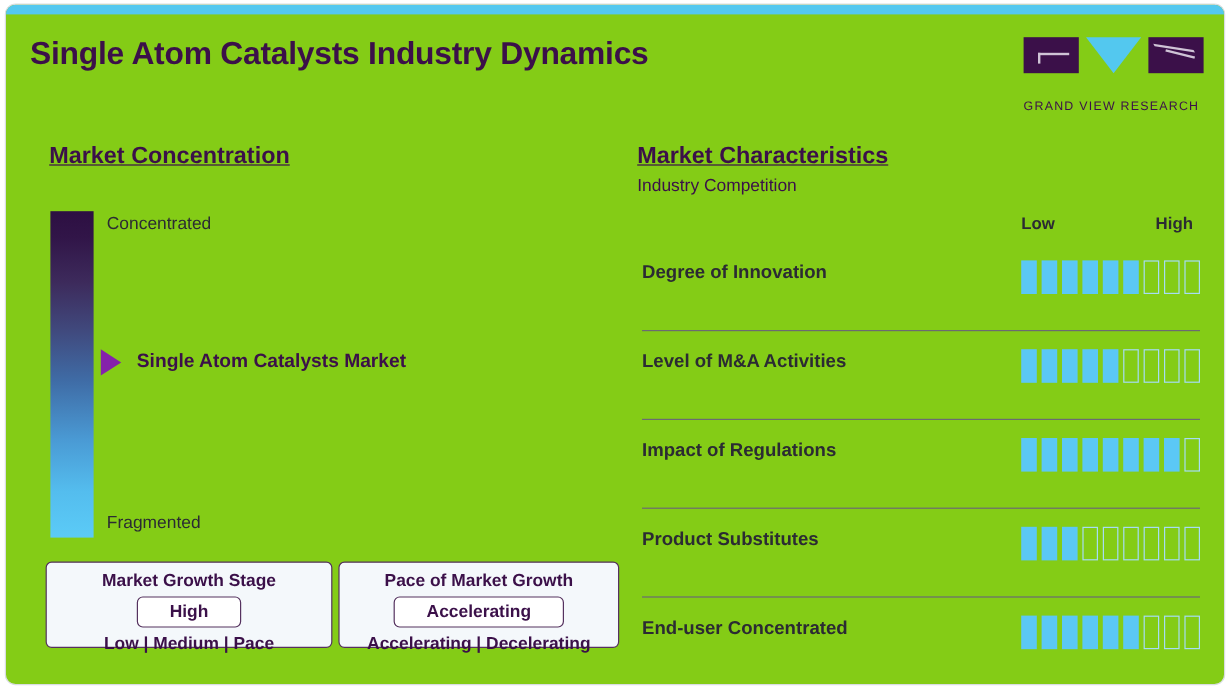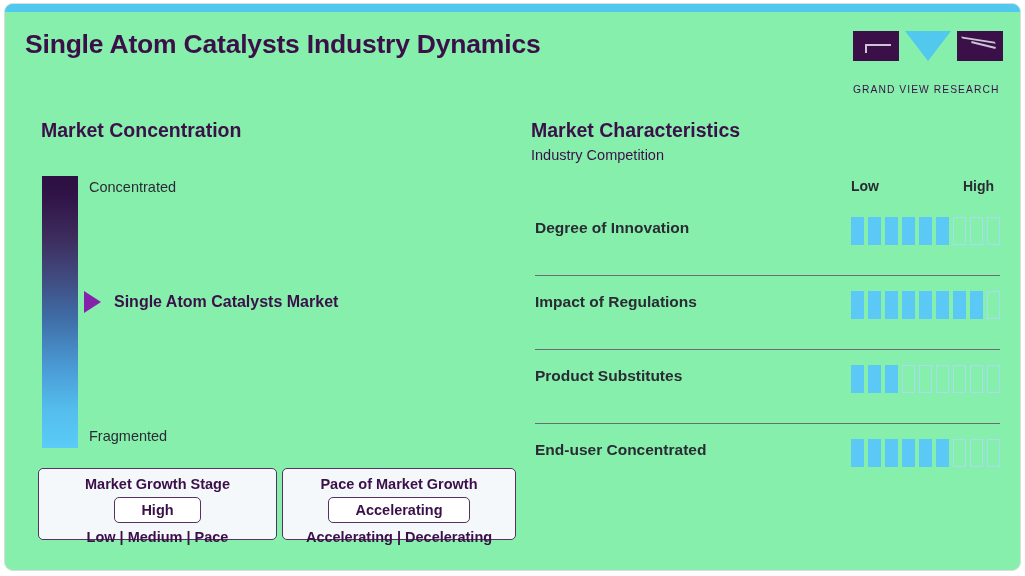--- a/index.html
+++ b/index.html
@@ -13,21 +13,21 @@
     font-family: "Liberation Sans", sans-serif;
     overflow: hidden;
   }
 
   .card {
     position: absolute;
     left: 4px;
     top: 3px;
     width: 1017px;
     height: 568px;
-    background: #86efac;
+    background: #84cc16;
     border: 1px solid #d9dde2;
     border-radius: 9px;
     box-sizing: border-box;
     overflow: hidden;
   }
 
   .top-accent {
     position: absolute;
     left: 0;
     top: 0;
@@ -114,20 +114,21 @@
     color: #3b1049;
     white-space: nowrap;
   }
 
   
   .section-title {
     position: absolute;
     font-size: 19.5px;
     font-weight: bold;
     color: #3b1049;
+    text-decoration: underline;
   }
   #mc-title { left: 36px; top: 115px; }
   #mch-title { left: 526px; top: 115px; }
 
   .section-sub {
     position: absolute;
     left: 526px;
     top: 143px;
     font-size: 14.5px;
     color: #3b1049;
@@ -322,20 +323,34 @@
           <div class="seg on"></div>
           <div class="seg on"></div>
           <div class="seg on"></div>
           <div class="seg on"></div>
           <div class="seg off"></div>
           <div class="seg off"></div>
           <div class="seg off"></div>
         </div>
       </div>
       <div class="char-row">
+        <div class="char-label">Level of M&amp;A Activities</div>
+        <div class="char-bars">
+          <div class="seg on"></div>
+          <div class="seg on"></div>
+          <div class="seg on"></div>
+          <div class="seg on"></div>
+          <div class="seg on"></div>
+          <div class="seg off"></div>
+          <div class="seg off"></div>
+          <div class="seg off"></div>
+          <div class="seg off"></div>
+        </div>
+      </div>
+      <div class="char-row">
         <div class="char-label">Impact of Regulations</div>
         <div class="char-bars">
           <div class="seg on"></div>
           <div class="seg on"></div>
           <div class="seg on"></div>
           <div class="seg on"></div>
           <div class="seg on"></div>
           <div class="seg on"></div>
           <div class="seg on"></div>
           <div class="seg on"></div>

